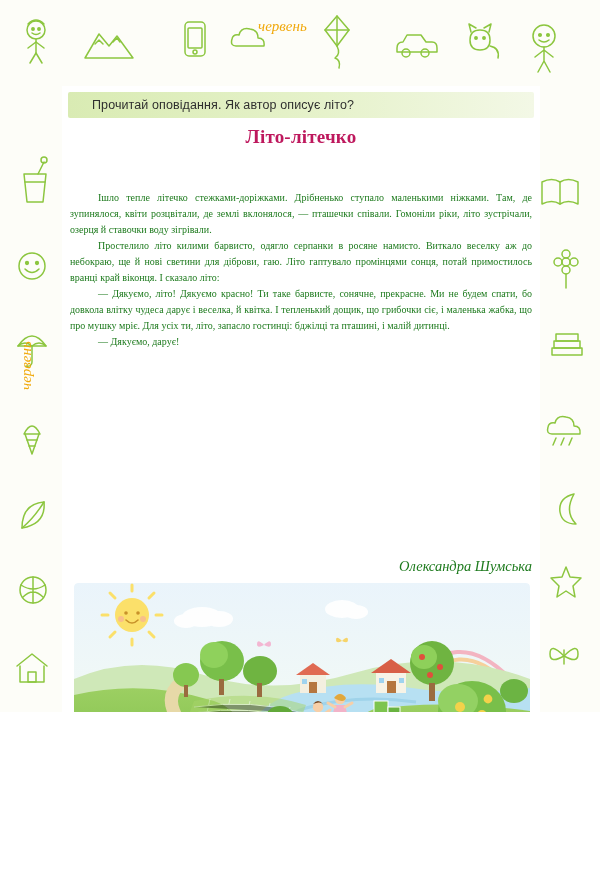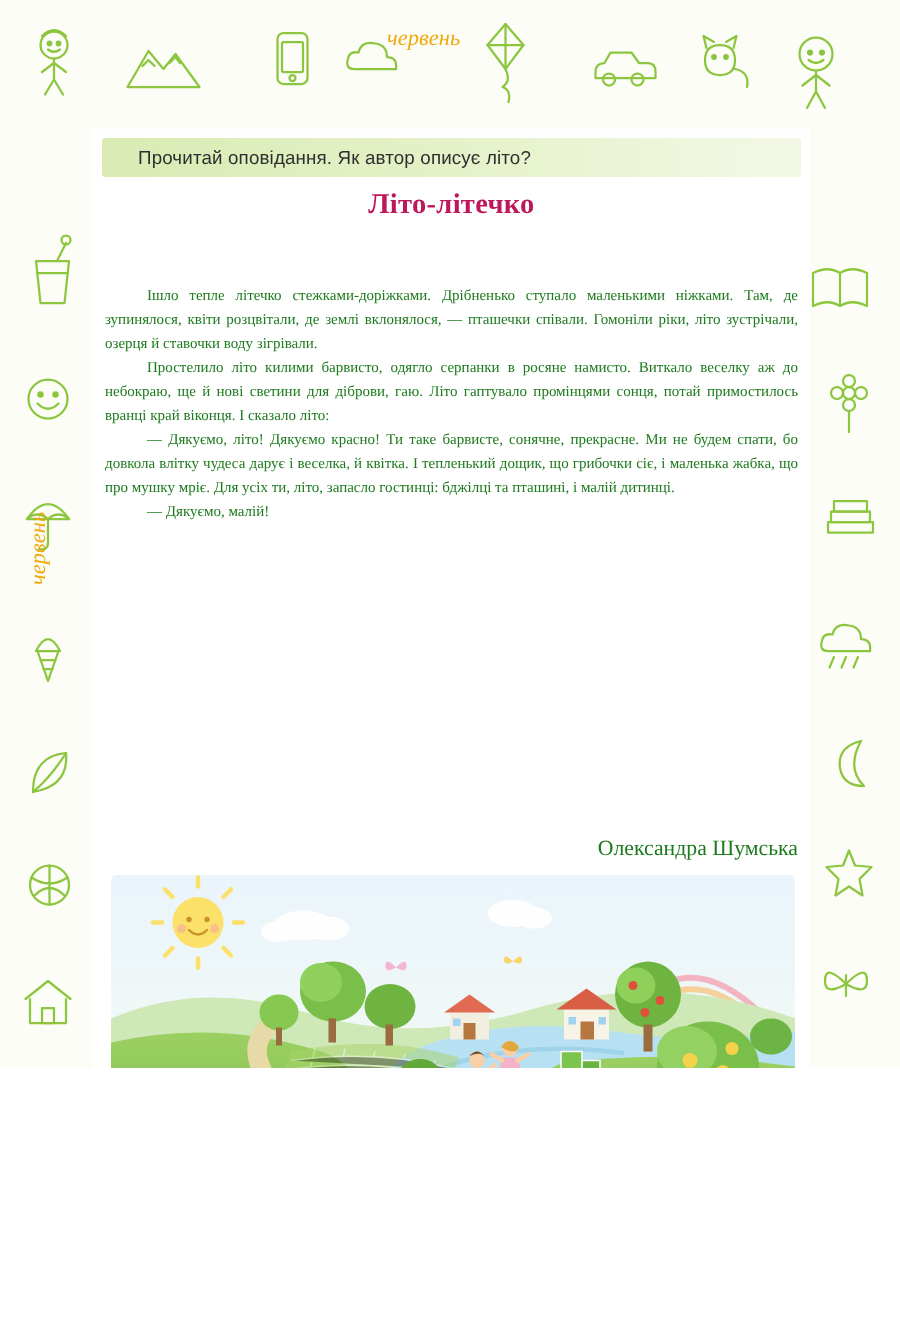--- a/index.html
+++ b/index.html
@@ -97,20 +97,21 @@
     text-indent: 28px;
   }
 
   #author {
     position: absolute;
     left: 70px;
     top: 558px;
     width: 462px;
     text-align: right;
     color: #1d7a1d;
+    font-style: italic;
     font-size: 14.5px;
     font-family: "Liberation Serif", serif;
   }
 
   
   #illustration {
     position: absolute;
     left: 74px;
     top: 583px;
     width: 456px;
@@ -385,21 +386,21 @@
   <div id="task-banner">
     <span class="txt">Прочитай оповідання. Як автор описує літо?</span>
   </div>
 
   <div id="story-title">Літо-літечко</div>
 
   <div id="story-body">
     <p>Ішло тепле літечко стежками-доріжками. Дрібненько ступало маленькими ніжками. Там, де зупинялося, квіти розцвітали, де землі вклонялося, — пташечки співали. Гомоніли ріки, літо зустрічали, озерця й ставочки воду зігрівали.</p>
     <p>Простелило літо килими барвисто, одягло серпанки в росяне намисто. Виткало веселку аж до небокраю, ще й нові светини для діброви, гаю. Літо гаптувало промінцями сонця, потай примостилось вранці край віконця. І сказало літо:</p>
     <p>— Дякуємо, літо! Дякуємо красно! Ти таке барвисте, сонячне, прекрасне. Ми не будем спати, бо довкола влітку чудеса дарує і веселка, й квітка. І тепленький дощик, що грибочки сіє, і маленька жабка, що про мушку мріє. Для усіх ти, літо, запасло гостинці: бджілці та пташині, і малій дитинці.</p>
-    <p>— Дякуємо, малій!</p>
+    <p>— Дякуємо, дарує!</p>
   </div>
 
   <div id="author">Олександра Шумська</div>
 
   <div id="illustration">
     <svg width="456" height="185" viewBox="0 0 456 185" xmlns="http://www.w3.org/2000/svg">
       <defs>
         <clipPath id="clipAll">
             <rect x="0" y="0" width="456" height="185" rx="4"></rect>
           </clipPath>

